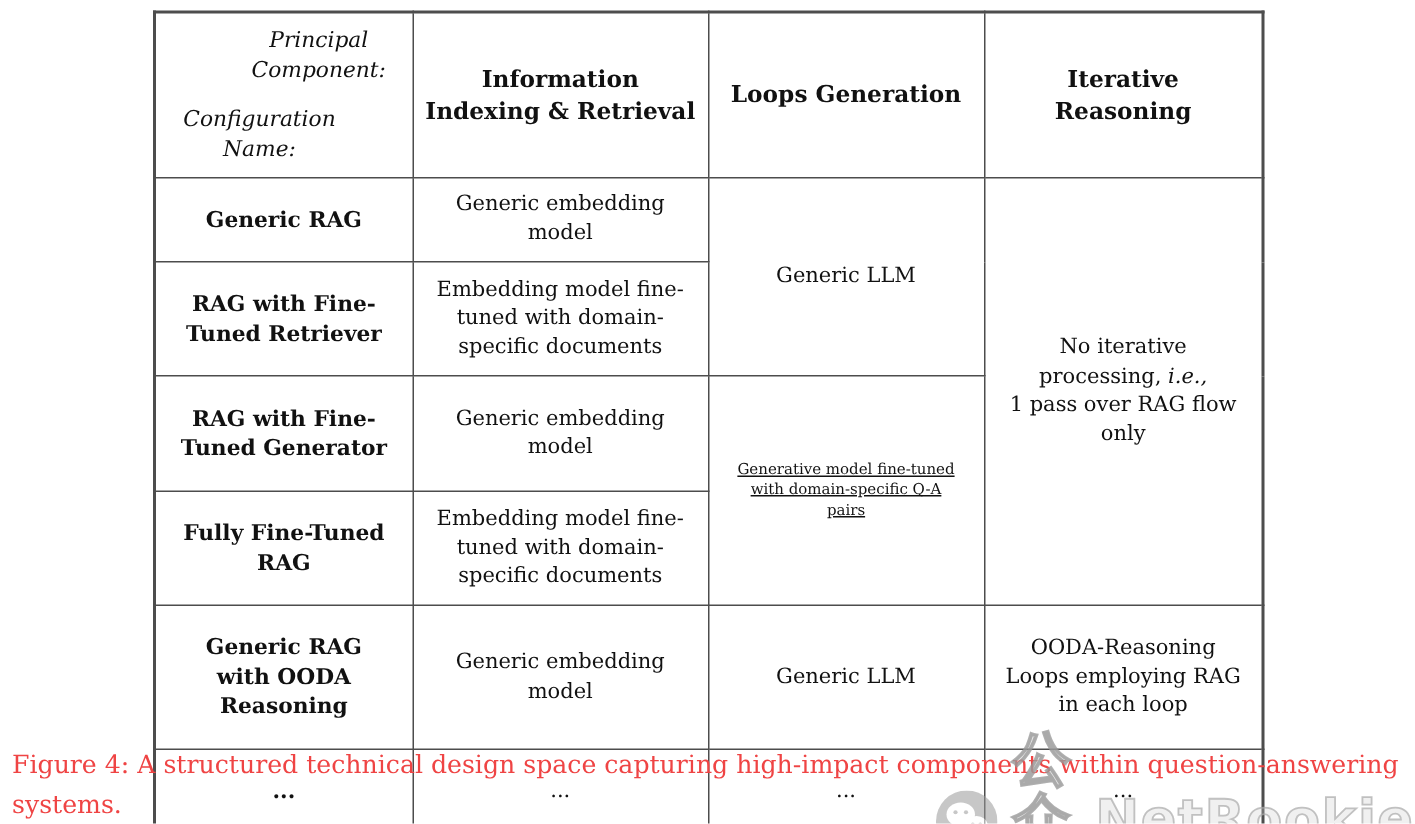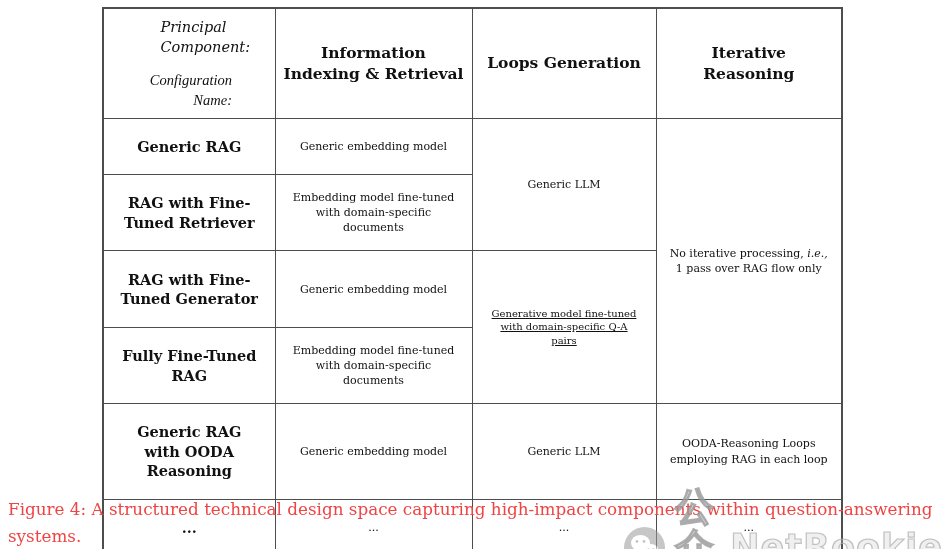--- a/index.html
+++ b/index.html
@@ -28,30 +28,30 @@
     overflow: hidden;
   }
   
   th.corner { vertical-align: top; }
   .corner-inner {
     height: 106px; display: flex; flex-direction: column;
     justify-content: space-between; padding: 8px 10px 6px 10px;
   }
   .corner-top {
     font-style: italic; font-weight: normal; font-size: 14.5px;
-    text-align: left; max-width: 104px; margin-left: auto; line-height: 1.35;
+    text-align: center; max-width: 104px; margin-left: auto; line-height: 1.35;
   }
   .corner-bottom {
     font-style: italic; font-weight: normal; font-size: 14.5px;
-    text-align: right; max-width: 118px; margin-right: auto; line-height: 1.35; font-family: Liberation Serif, serif;
+    text-align: center; max-width: 118px; margin-right: auto; line-height: 1.35;
   }
   th.colhead { font-weight: bold; font-size: 15.5px; padding: 4px 8px; line-height: 1.4; }
 
   td.config { font-weight: bold; font-size: 14.5px; line-height: 1.35; padding: 18px 15px; }
-  td.cell   { font-size: 11px; line-height: 1.38; padding: 2px 12px; margin-top: 44px; }
+  td.cell   { font-size: 14px; line-height: 1.38; padding: 2px 12px; margin-top: 44px; }
   td.cell-narrow { font-size: 10px; line-height: 1.38; padding: 2px 17px; text-decoration: underline; }
   .it { font-style: italic; }
 
   
   .caption {
     position: absolute;
     left: 8px; top: 496px; width: 933px;
     font-size: 16.8px; line-height: 1.62;
     color: #ef4444;
   }

